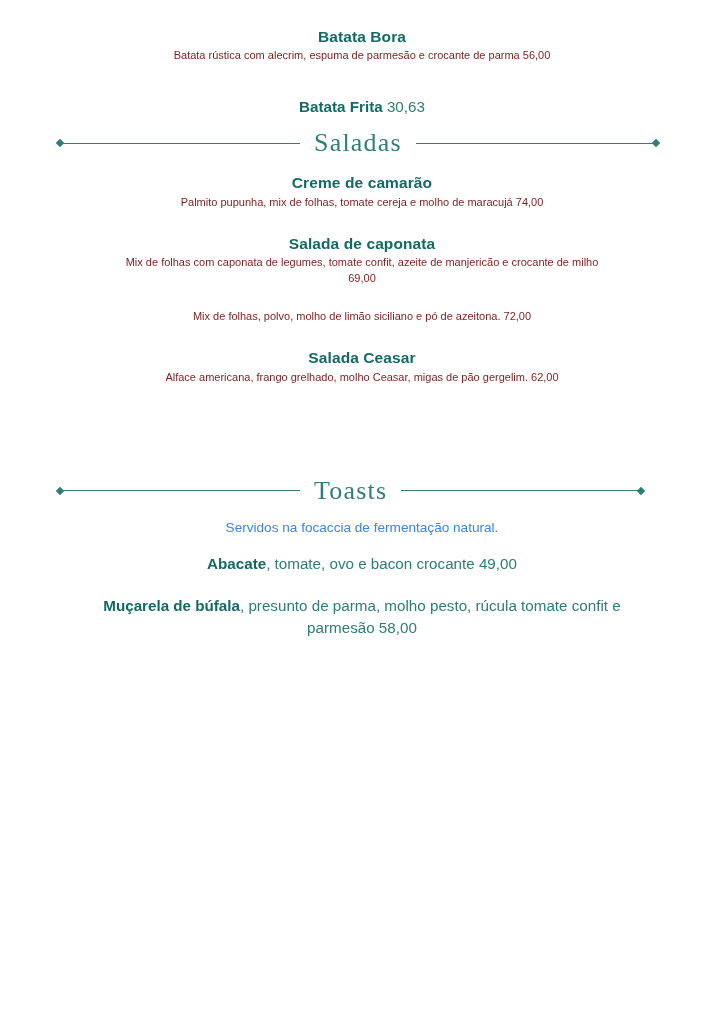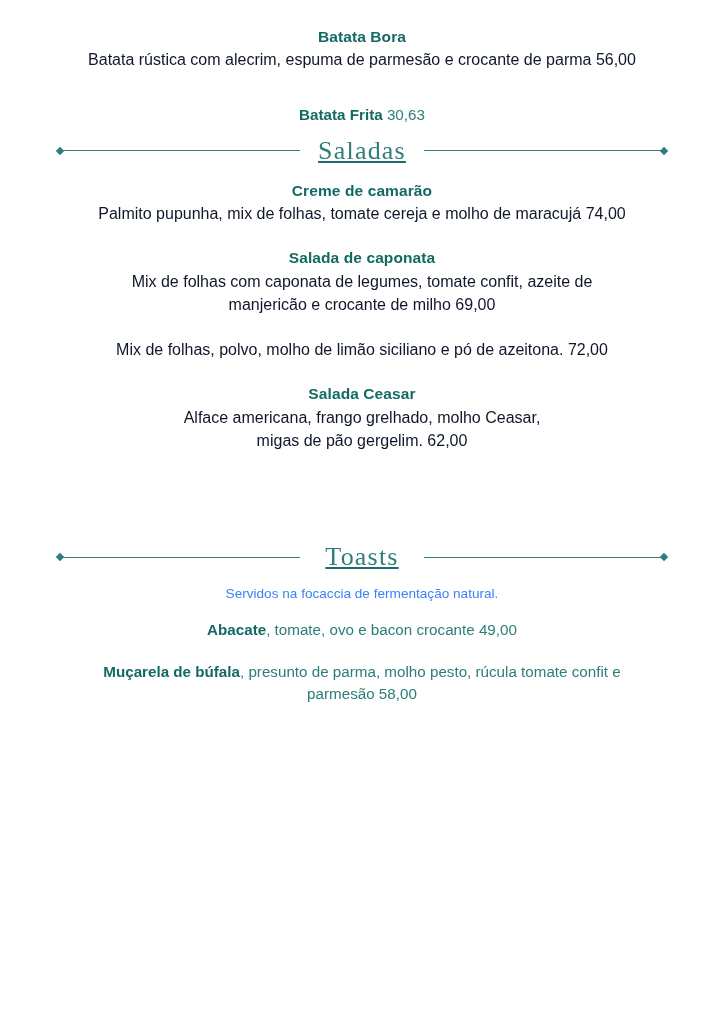--- a/index.html
+++ b/index.html
@@ -28,22 +28,22 @@
     margin: 0 0 22px 0;
   }
   .dish-name {
     font-weight: bold;
     font-size: 15.5px;
     color: #136a62;
     letter-spacing: .1px;
     line-height: 1.45;
   }
   .dish-desc {
-    font-size: 16px;
-    color: #0f172a;
+    font-size: 11px;
+    color: #7f1d1d;
     line-height: 1.45;
     font-weight: 400;
     max-width: 600px;
     margin: 0 auto;
   }
   .dish-inline {
     text-align: center;
     font-size: 15.2px;
     color: #2d7d78;
     line-height: 1.45;
@@ -54,24 +54,23 @@
   }
   .dish-inline .nm {
     font-weight: bold;
     color: #136a62;
   }
 
   
   .section-head {
     display: flex;
     align-items: center;
-    justify-content: space-between;
+    justify-content: flex-start;
     gap: 14px;
     margin: 10px 0 14px 0;
-    text-decoration: underline;
   }
   .section-head .rule {
     flex: 1 1 auto;
     height: 1px;
     background: #2f7e7a;
     position: relative;
     max-width: 240px;
   }
   .section-head .rule.left::before,
   .section-head .rule.right::after {

